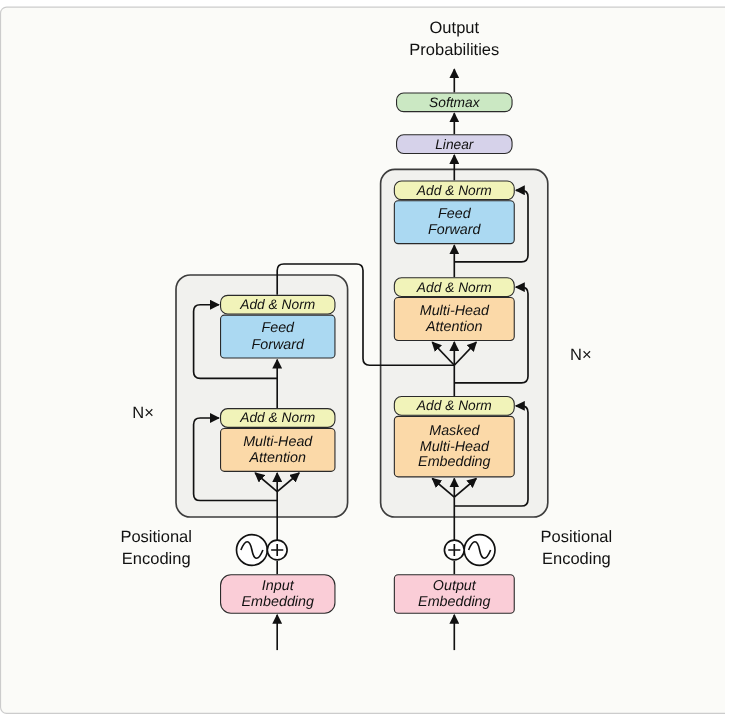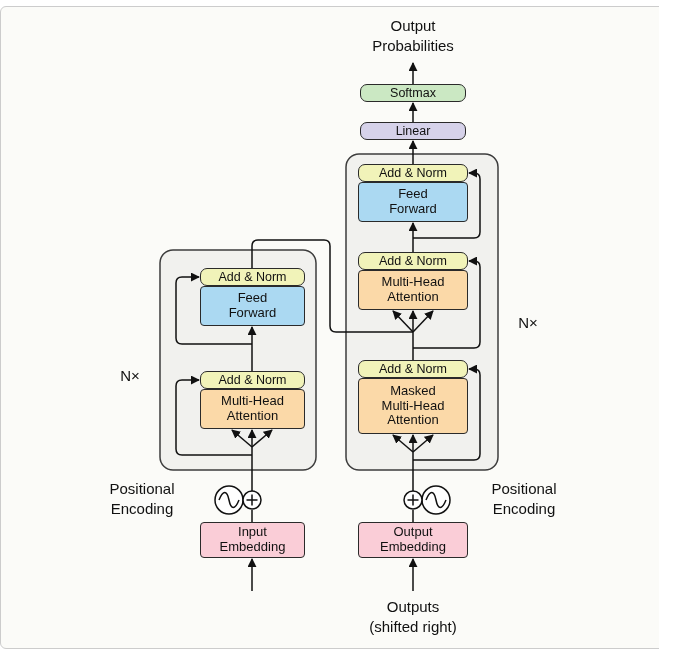--- a/index.html
+++ b/index.html
@@ -3,21 +3,21 @@
 <meta charset="utf-8">
 <style>
   * { margin:0; padding:0; box-sizing:border-box; }
   html,body { background:#ffffff; font-family:"Liberation Sans", sans-serif; }
   .canvas { position:relative; width:659px; height:650px; background:#ffffff; overflow:hidden; }
   .frame { position:absolute; left:0; top:6px; width:678px; height:643px;
            border:1px solid #cccccc; border-radius:6px; background:#fbfbf8; z-index:0; }
   svg.wires { position:absolute; left:0; top:0; z-index:1; }
   .box { position:absolute; z-index:2; display:flex; align-items:center; justify-content:center;
          text-align:center; white-space:pre-line; border:1px solid #2a2a2a; border-radius:4px;
-         font-size:13px; line-height:1.12; color:#111; }
+         font-size:13px; line-height:1.12; color:#111;font-style:italic; }
   .thin { border-radius:7px; font-size:12.5px; }
   .lbl { position:absolute; z-index:2; text-align:center; white-space:pre-line;
          font-size:15px; line-height:1.35; color:#111; }
   .c-addnorm { background:var(--add-norm,#f1f3b9); }
   .c-ff      { background:var(--feed-forward,#abd9f2); }
   .c-attn    { background:var(--attention,#fbd9a8); }
   .c-softmax { background:var(--softmax,#cbe8c3); }
   .c-linear  { background:var(--linear,#d6d2ea); }
   .c-embed   { background:var(--embedding,#facdd7); }
 </style>
@@ -99,37 +99,35 @@
 
   <div class="box thin c-addnorm" style="left:358px; top:164px; width:110px; height:18px;">Add &amp; Norm</div>
   <div class="box c-ff" style="left:358px; top:182px; width:110px; height:40px;">Feed
 Forward</div>
   <div class="box thin c-addnorm" style="left:358px; top:252px; width:110px; height:18px;">Add &amp; Norm</div>
   <div class="box c-attn" style="left:358px; top:270px; width:110px; height:40px;">Multi-Head
 Attention</div>
   <div class="box thin c-addnorm" style="left:358px; top:360px; width:110px; height:18px;">Add &amp; Norm</div>
   <div class="box c-attn" style="left:358px; top:378px; width:110px; height:56px;">Masked
 Multi-Head
-Attention</div>
+Embedding</div>
 
   <div class="box thin c-addnorm" style="left:200px; top:268px; width:105px; height:18px;">Add &amp; Norm</div>
   <div class="box c-ff" style="left:200px; top:286px; width:105px; height:40px;">Feed
 Forward</div>
   <div class="box thin c-addnorm" style="left:200px; top:371px; width:105px; height:18px;">Add &amp; Norm</div>
   <div class="box c-attn" style="left:200px; top:389px; width:105px; height:40px;">Multi-Head
 Attention</div>
 
   <div class="lbl" style="left:108px; top:366px; width:44px;">N×</div>
   <div class="lbl" style="left:506px; top:313px; width:44px;">N×</div>
 
   <div class="lbl" style="left:97px; top:479px; width:90px;">Positional
 Encoding</div>
   <div class="lbl" style="left:479px; top:479px; width:90px;">Positional
 Encoding</div>
 
-  <div class="box c-embed" style="left:200px; top:522px; width:105px; height:36px;">Input
+  <div class="box c-embed" style="left:200px; top:522px; width:105px; height:36px;border-radius:10px;">Input
 Embedding</div>
   <div class="box c-embed" style="left:358px; top:522px; width:110px; height:36px;">Output
 Embedding</div>
 
-  <div class="lbl" style="left:338px; top:597px; width:150px;">Outputs
-(shifted right)</div>
 </div>
 
 </body></html>

